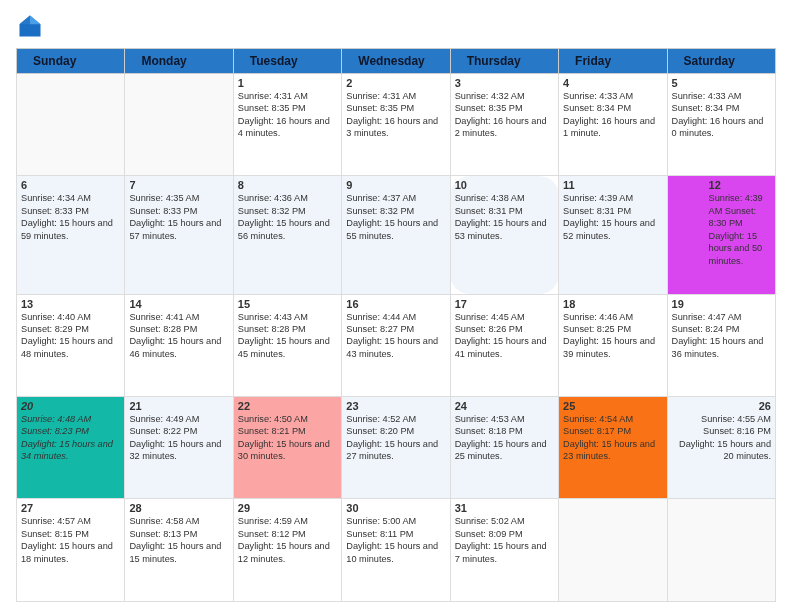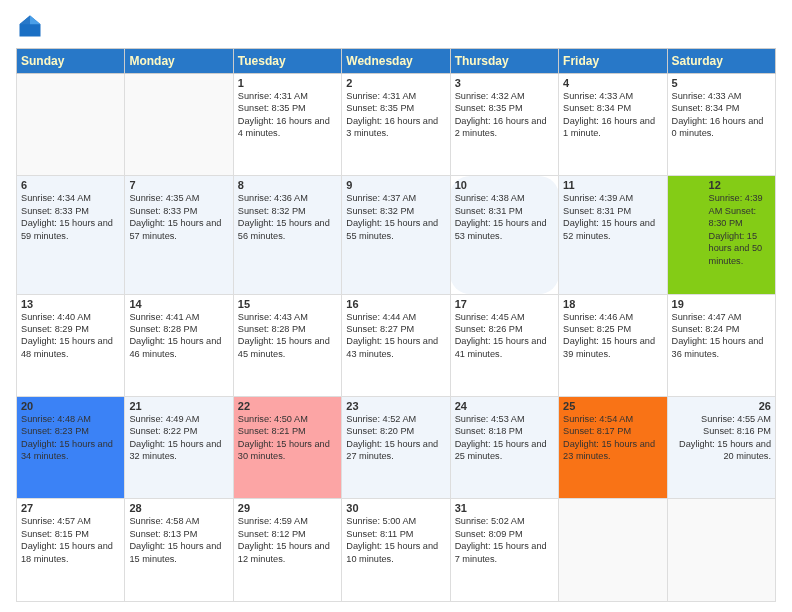--- a/index.html
+++ b/index.html
@@ -54,24 +54,24 @@
     }
     .calendar {
       flex: 1;
       border: 1px solid #ccc;
       border-collapse: collapse;
       width: 100%;
       table-layout: fixed;
     }
     .calendar th {
       background-color: #2878c8;
-      color: #fef9c3;
+      color: #0f172a;
       font-size: 12px;
       font-weight: bold;
-      padding: 5px 4px;
+      padding: 5px 16px;
       text-align: left;
       border: 1px solid #ccc;
     }
     .calendar td {
       vertical-align: top;
       border: 1px solid #ddd;
       padding: 3px 4px;
       font-size: 9.5px;
       color: #333;
       height: 82px;
@@ -213,21 +213,21 @@
 Daylight: 15 hours
 and 53 minutes.</div>
           </td>
           <td style="background: rgb(240, 245, 251);">
             <span class="day-num">11</span>
             <div class="day-info">Sunrise: 4:39 AM
 Sunset: 8:31 PM
 Daylight: 15 hours
 and 52 minutes.</div>
           </td>
-          <td style="background: #84cc16; padding-left: 41px;">
+          <td style="background: #d946ef; padding-left: 41px;">
             <span class="day-num">12</span>
             <div class="day-info">Sunrise: 4:39 AM
 Sunset: 8:30 PM
 Daylight: 15 hours
 and 50 minutes.</div>
           </td>
         </tr>
         <tr>
           <td>
             <span class="day-num">13</span>
@@ -273,21 +273,21 @@
           </td>
           <td>
             <span class="day-num">19</span>
             <div class="day-info">Sunrise: 4:47 AM
 Sunset: 8:24 PM
 Daylight: 15 hours
 and 36 minutes.</div>
           </td>
         </tr>
         <tr>
-          <td style="background: #3b82f6;">
+          <td style="background: #14b8a6; font-style: italic;">
             <span class="day-num">20</span>
             <div class="day-info">Sunrise: 4:48 AM
 Sunset: 8:23 PM
 Daylight: 15 hours
 and 34 minutes.</div>
           </td>
           <td style="background: rgb(240, 245, 251);">
             <span class="day-num">21</span>
             <div class="day-info">Sunrise: 4:49 AM
 Sunset: 8:22 PM

